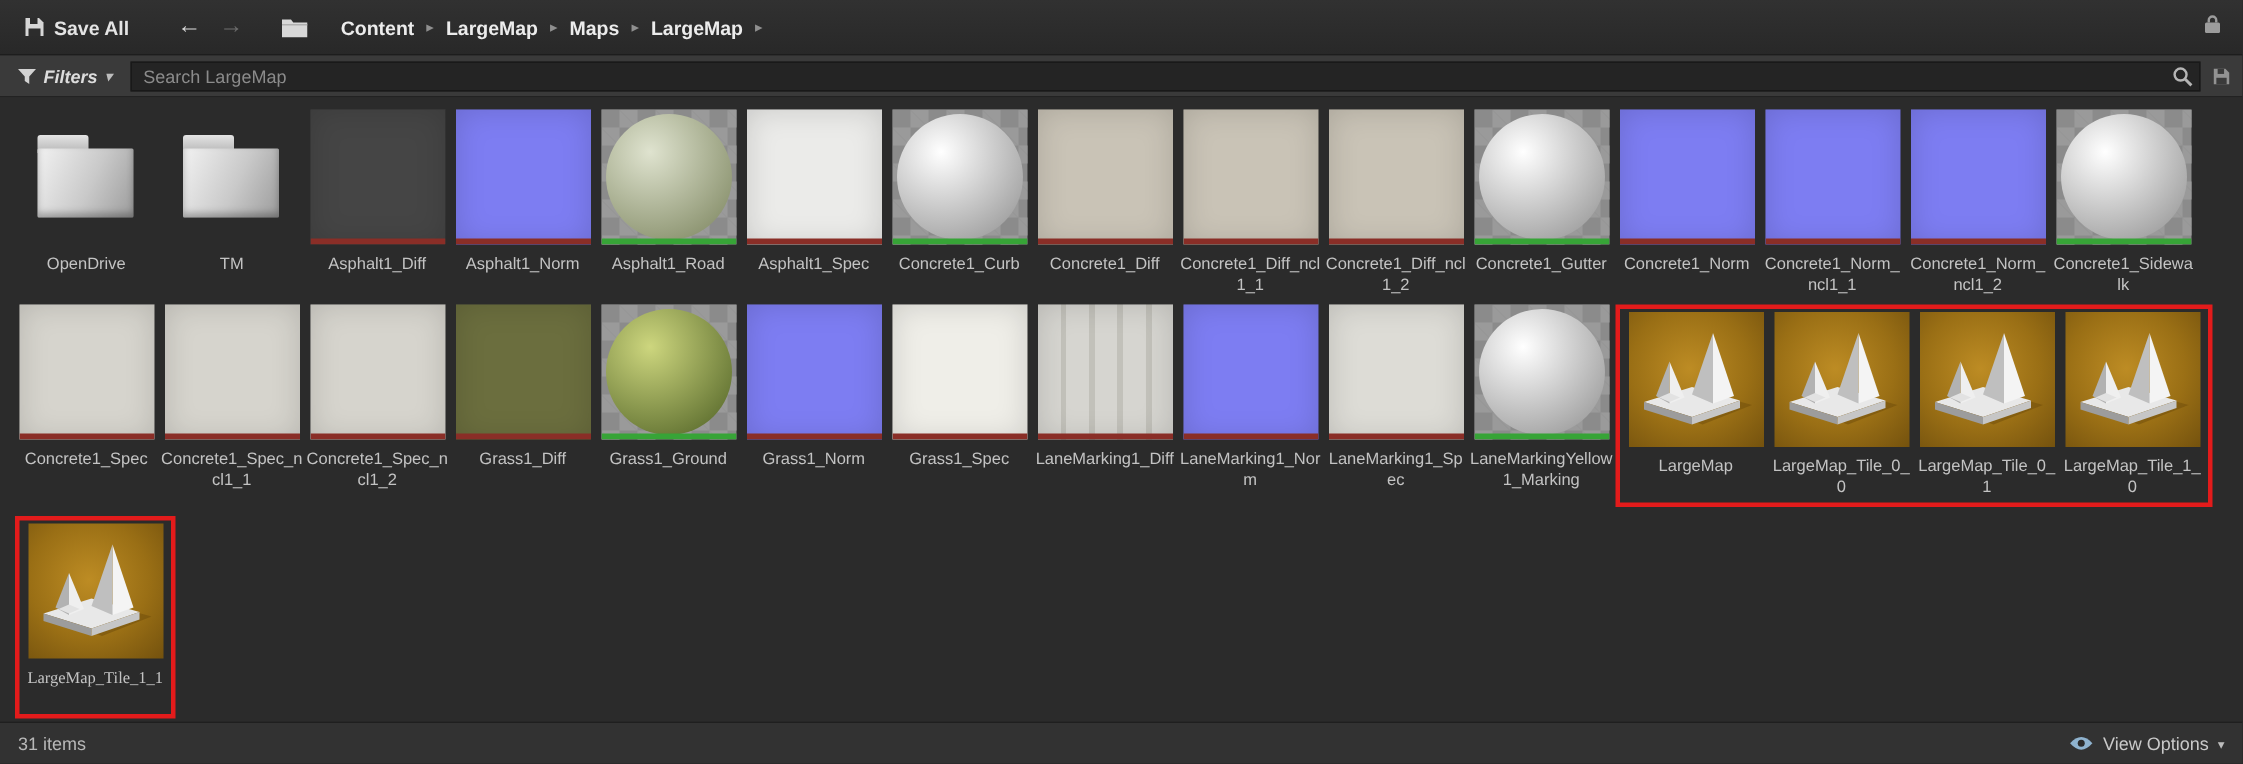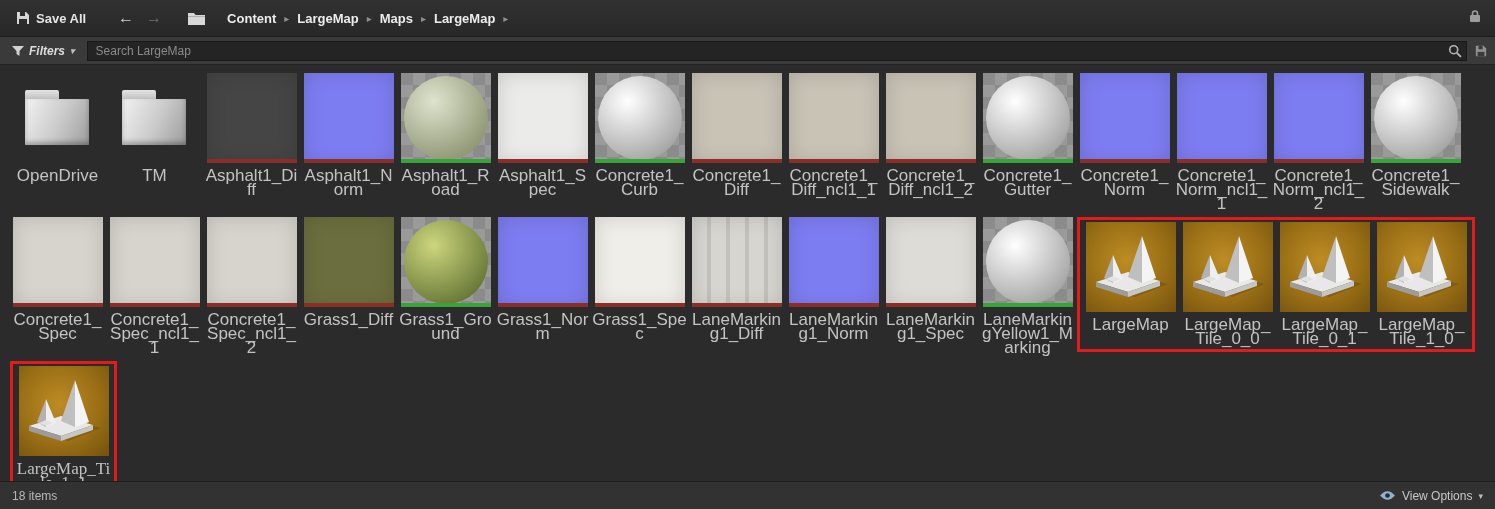--- a/index.html
+++ b/index.html
@@ -97,21 +97,21 @@
   .ball { position:absolute; inset:3px; border-radius:50%; }
 
   
   .thumb.level {
     background:radial-gradient(circle at 45% 42%, #bd8c24 0%, #9a6f15 55%, #74520e 100%);
   }
   .level-art { position:absolute; inset:0; width:100%; height:100%; }
 
   .tile-label {
     width:95px; min-height:28px; margin-top:6px;
-    font-size:17px; line-height:14px; text-align:center;
+    font-size:11px; line-height:14px; text-align:center;
     color:#c3c3c3; overflow-wrap:anywhere;
   }
 
   .hl-group { display:flex; gap:2px; border:3px solid #e31b1b; padding:2px 3px 3px; }
 
   
   .footer {
     height:28px; flex:0 0 28px;
     background:#323232; border-top:1px solid #1f1f1f;
     display:flex; align-items:center; justify-content:space-between;
@@ -431,21 +431,21 @@
     <polygon points="20,57 27,54 34,57 27,60" fill="#e2e2e2"></polygon>
   </svg>
           </div>
           <div class="tile-label">LargeMap_Tile_1_1</div>
         </div>
       </div>
     </div>
   </div>
 
 <div class="footer">
-  <span>18 items</span>
+  <span>31 items</span>
   <div class="view-options">
     <svg width="17" height="11" viewBox="0 0 16 10">
       <path d="M1 5 Q8 -3 15 5 Q8 13 1 5 Z" fill="#8fb3cf"></path>
       <circle cx="8" cy="5" r="2.2" fill="#2b2b2b"></circle>
     </svg>
     <span>View Options</span>
     <span class="caret">▾</span>
   </div>
 </div>
 

